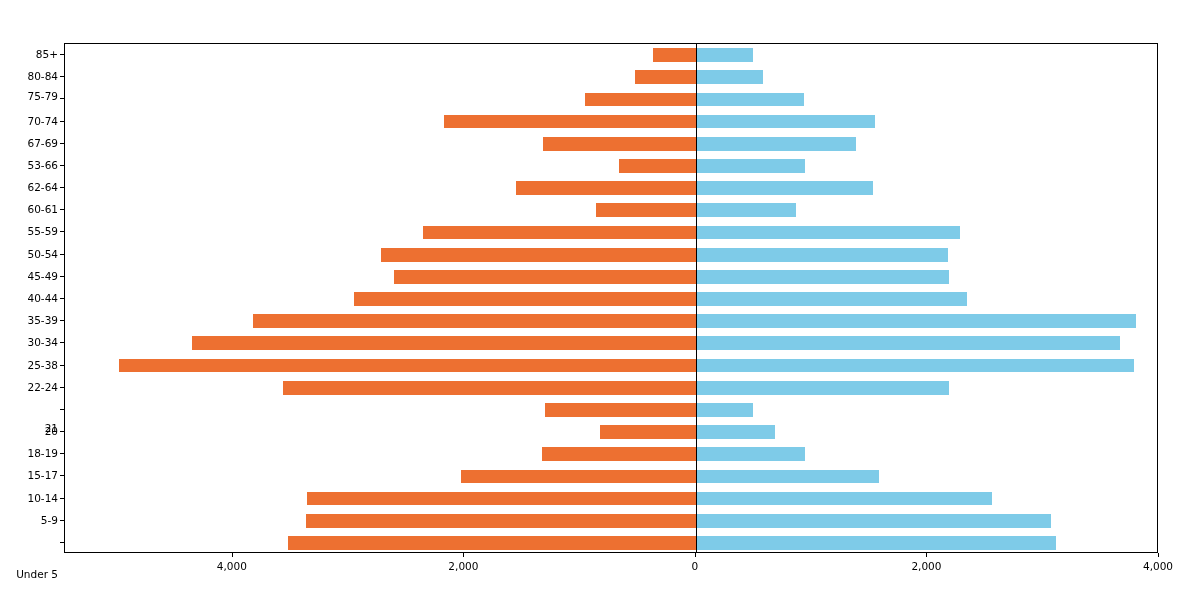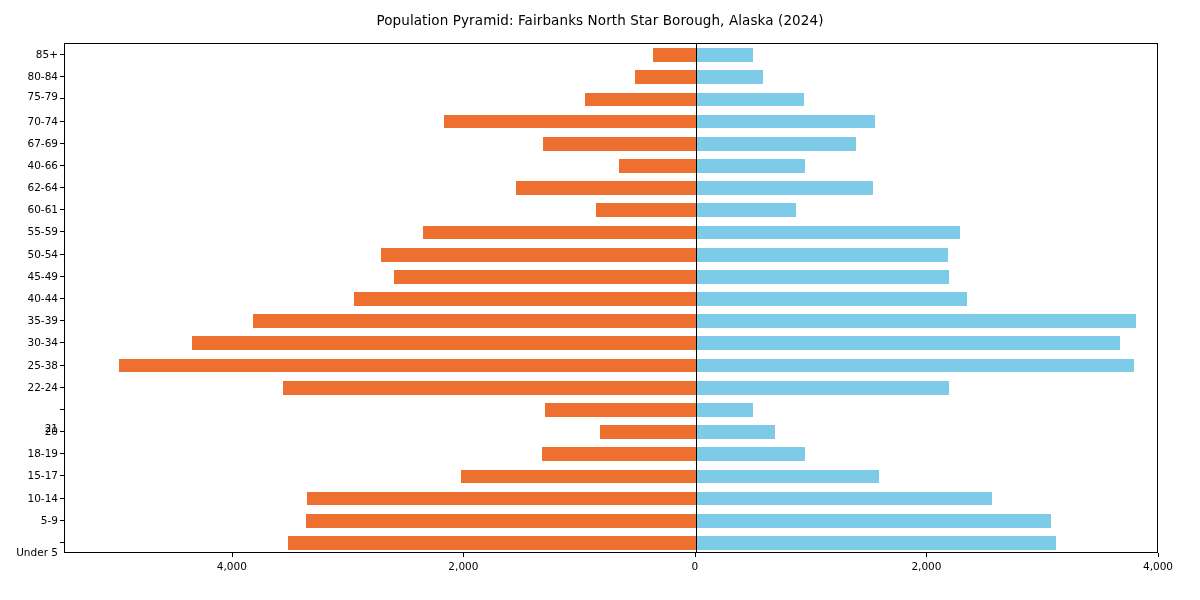--- a/index.html
+++ b/index.html
@@ -58,21 +58,20 @@
   }
   .legend-row { display:flex; align-items:center; gap:7px; }
   .legend-swatch { width:26px; height:11px; border-radius:1px; }
   .legend-label { font-size:11px; color:#000; }
 </style>
 </head>
 <body>
 
 <div id="figure">
 
-  <div id="chart-title">Population Pyramid: Fairbanks North Star Borough, Alaska (2024)</div>
 
   <div id="plot-area">
     <div id="bars-layer">
         <div class="row" style="top: 4.21304px; height: 13.7478px;">
           <div class="bar male" title="Male 85+: 370" style="left: 588.097px; width: 42.8339px;"></div>
           <div class="bar female" title="Female 85+: 490" style="left: 630.931px; width: 56.7259px;"></div>
         </div>
         <div class="row" style="top: 26.387px; height: 13.7478px;">
           <div class="bar male" title="Male 80-84: 530" style="left: 569.575px; width: 61.3566px;"></div>
           <div class="bar female" title="Female 80-84: 580" style="left: 630.931px; width: 67.145px;"></div>
@@ -170,21 +169,21 @@
       <div class="yticklabel" style="top: 54.087px;">85+</div>
       <div class="ytick" style="top: 76.2609px;"></div>
       <div class="yticklabel" style="top: 76.2609px;">80-84</div>
       <div class="ytick" style="top: 98.4348px;"></div>
       <div class="yticklabel" style="top: 96px;">75-79</div>
       <div class="ytick" style="top: 120.609px;"></div>
       <div class="yticklabel" style="top: 120.609px;">70-74</div>
       <div class="ytick" style="top: 142.783px;"></div>
       <div class="yticklabel" style="top: 142.783px;">67-69</div>
       <div class="ytick" style="top: 164.957px;"></div>
-      <div class="yticklabel" style="top: 164.957px;">40-66</div>
+      <div class="yticklabel" style="top: 164.957px;">53-66</div>
       <div class="ytick" style="top: 187.13px;"></div>
       <div class="yticklabel" style="top: 187.13px;">62-64</div>
       <div class="ytick" style="top: 209.304px;"></div>
       <div class="yticklabel" style="top: 209.304px;">60-61</div>
       <div class="ytick" style="top: 231.478px;"></div>
       <div class="yticklabel" style="top: 231.478px;">55-59</div>
       <div class="ytick" style="top: 253.652px;"></div>
       <div class="yticklabel" style="top: 253.652px; margin-left: 8px;">50-54</div>
       <div class="ytick" style="top: 275.826px;"></div>
       <div class="yticklabel" style="top: 275.826px;">45-49</div>
@@ -204,21 +203,21 @@
       <div class="yticklabel" style="top: 431.043px;">20</div>
       <div class="ytick" style="top: 453.217px;"></div>
       <div class="yticklabel" style="top: 453.217px;">18-19</div>
       <div class="ytick" style="top: 475.391px;"></div>
       <div class="yticklabel" style="top: 475.391px;">15-17</div>
       <div class="ytick" style="top: 497.565px;"></div>
       <div class="yticklabel" style="top: 497.565px;">10-14</div>
       <div class="ytick" style="top: 519.739px;"></div>
       <div class="yticklabel" style="top: 519.739px;">5-9</div>
       <div class="ytick" style="top: 541.913px;"></div>
-      <div class="yticklabel" style="top: 552px; margin-left: 44px;">Under 5</div>
+      <div class="yticklabel" style="top: 574px; margin-left: 44px;">Under 5</div>
       <div class="xtick" style="left: 231.862px;"></div>
       <div class="xticklabel" style="left: 231.862px;">4,000</div>
       <div class="xtick" style="left: 463.397px;"></div>
       <div class="xticklabel" style="left: 463.397px;">2,000</div>
       <div class="xtick" style="left: 694.931px;"></div>
       <div class="xticklabel" style="left: 694.931px;">0</div>
       <div class="xtick" style="left: 926.466px;"></div>
       <div class="xticklabel" style="left: 926.466px;">2,000</div>
       <div class="xtick" style="left: 1158px;"></div>
       <div class="xticklabel" style="left: 1158px;">4,000</div>

